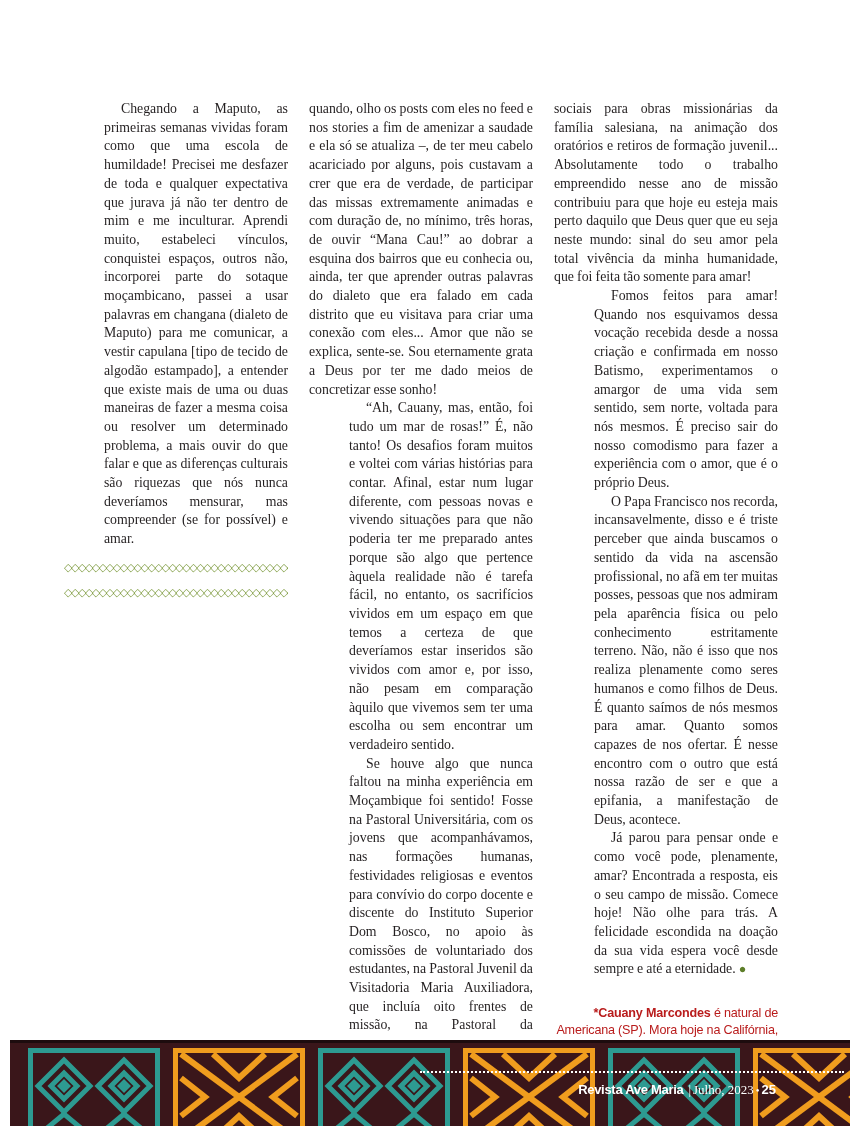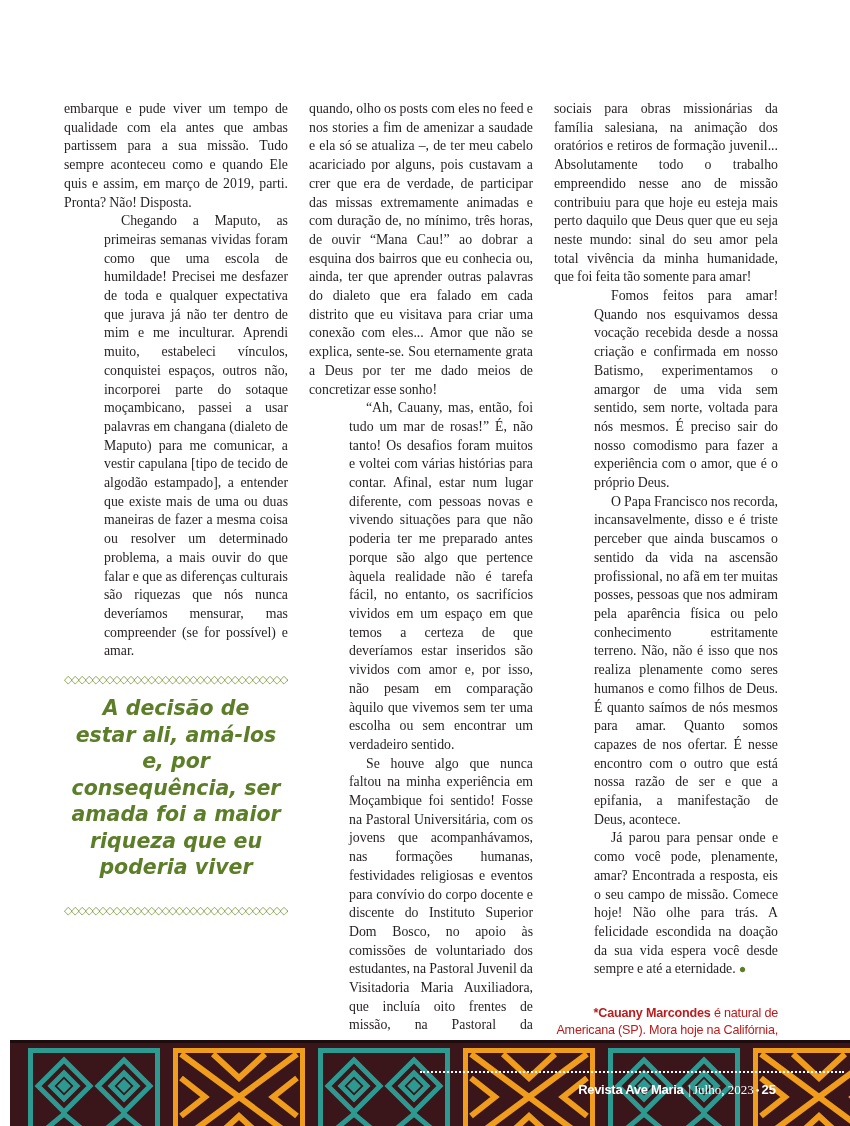--- a/index.html
+++ b/index.html
@@ -52,24 +52,22 @@
   .fc-page   { font-family:"Liberation Sans", sans-serif; font-weight:bold; font-size:13px; }
 </style>
 </head>
 <body>
 
 <div class="page">
 
   <main class="content">
     <div class="columns" id="columns-root">
         <div class="column">
-          <p class="para"><span>embarque e pude viver um tempo de qualidade com ela antes que ambas partissem para a sua missão. Tudo sempre aconteceu como e quando Ele quis e assim, em março de 2019, parti. Pronta? Não! Disposta.</span></p>
           <p class="para indent"><span>Chegando a Maputo, as primeiras semanas vividas foram como que uma escola de humildade! Precisei me desfazer de toda e qualquer expectativa que jurava já não ter dentro de mim e me inculturar. Aprendi muito, estabeleci vínculos, conquistei espaços, outros não, incorporei parte do sotaque moçambicano, passei a usar palavras em changana (dialeto de Maputo) para me comunicar, a vestir capulana [tipo de tecido de algodão estampado], a entender que existe mais de uma ou duas maneiras de fazer a mesma coisa ou resolver um determinado problema, a mais ouvir do que falar e que as diferenças culturais são riquezas que nós nunca deveríamos mensurar, mas compreender (se for possível) e amar.</span></p>
           <div class="ornament">◇◇◇◇◇◇◇◇◇◇◇◇◇◇◇◇◇◇◇◇◇◇◇◇◇◇◇◇◇◇◇◇◇◇◇◇◇◇◇◇</div>
-          <div class="pullquote">A decisão de estar ali, amá-los e, por consequência, ser amada foi a maior riqueza que eu poderia viver</div>
           <div class="ornament">◇◇◇◇◇◇◇◇◇◇◇◇◇◇◇◇◇◇◇◇◇◇◇◇◇◇◇◇◇◇◇◇◇◇◇◇◇◇◇◇</div>
         </div>
         <div class="column">
           <p class="para"><span>quando, olho os posts com eles no feed e nos stories a fim de amenizar a saudade e ela só se atualiza –, de ter meu cabelo acariciado por alguns, pois custavam a crer que era de verdade, de participar das missas extremamente animadas e com duração de, no mínimo, três horas, de ouvir “Mana Cau!” ao dobrar a esquina dos bairros que eu conhecia ou, ainda, ter que aprender outras palavras do dialeto que era falado em cada distrito que eu visitava para criar uma conexão com eles... Amor que não se explica, sente-se. Sou eternamente grata a Deus por ter me dado meios de concretizar esse sonho!</span></p>
           <p class="para indent"><span>“Ah, Cauany, mas, então, foi tudo um mar de rosas!” É, não tanto! Os desafios foram muitos e voltei com várias histórias para contar. Afinal, estar num lugar diferente, com pessoas novas e vivendo situações para que não poderia ter me preparado antes porque são algo que pertence àquela realidade não é tarefa fácil, no entanto, os sacrifícios vividos em um espaço em que temos a certeza de que deveríamos estar inseridos são vividos com amor e, por isso, não pesam em comparação àquilo que vivemos sem ter uma escolha ou sem encontrar um verdadeiro sentido.</span></p>
           <p class="para indent"><span>Se houve algo que nunca faltou na minha experiência em Moçambique foi sentido! Fosse na Pastoral Universitária, com os jovens que acompanhávamos, nas formações humanas, festividades religiosas e eventos para convívio do corpo docente e discente do Instituto Superior Dom Bosco, no apoio às comissões de voluntariado dos estudantes, na Pastoral Juvenil da Visitadoria Maria Auxiliadora, que incluía oito frentes de missão, na Pastoral da Comunicação, na elaboração de projetos</span></p>
         </div>
         <div class="column">
           <p class="para"><span>sociais para obras missionárias da família salesiana, na animação dos oratórios e retiros de formação juvenil... Absolutamente todo o trabalho empreendido nesse ano de missão contribuiu para que hoje eu esteja mais perto daquilo que Deus quer que eu seja neste mundo: sinal do seu amor pela total vivência da minha humanidade, que foi feita tão somente para amar!</span></p>
           <p class="para indent"><span>Fomos feitos para amar! Quando nos esquivamos dessa vocação recebida desde a nossa criação e confirmada em nosso Batismo, experimentamos o amargor de uma vida sem sentido, sem norte, voltada para nós mesmos. É preciso sair do nosso comodismo para fazer a experiência com o amor, que é o próprio Deus.</span></p>

